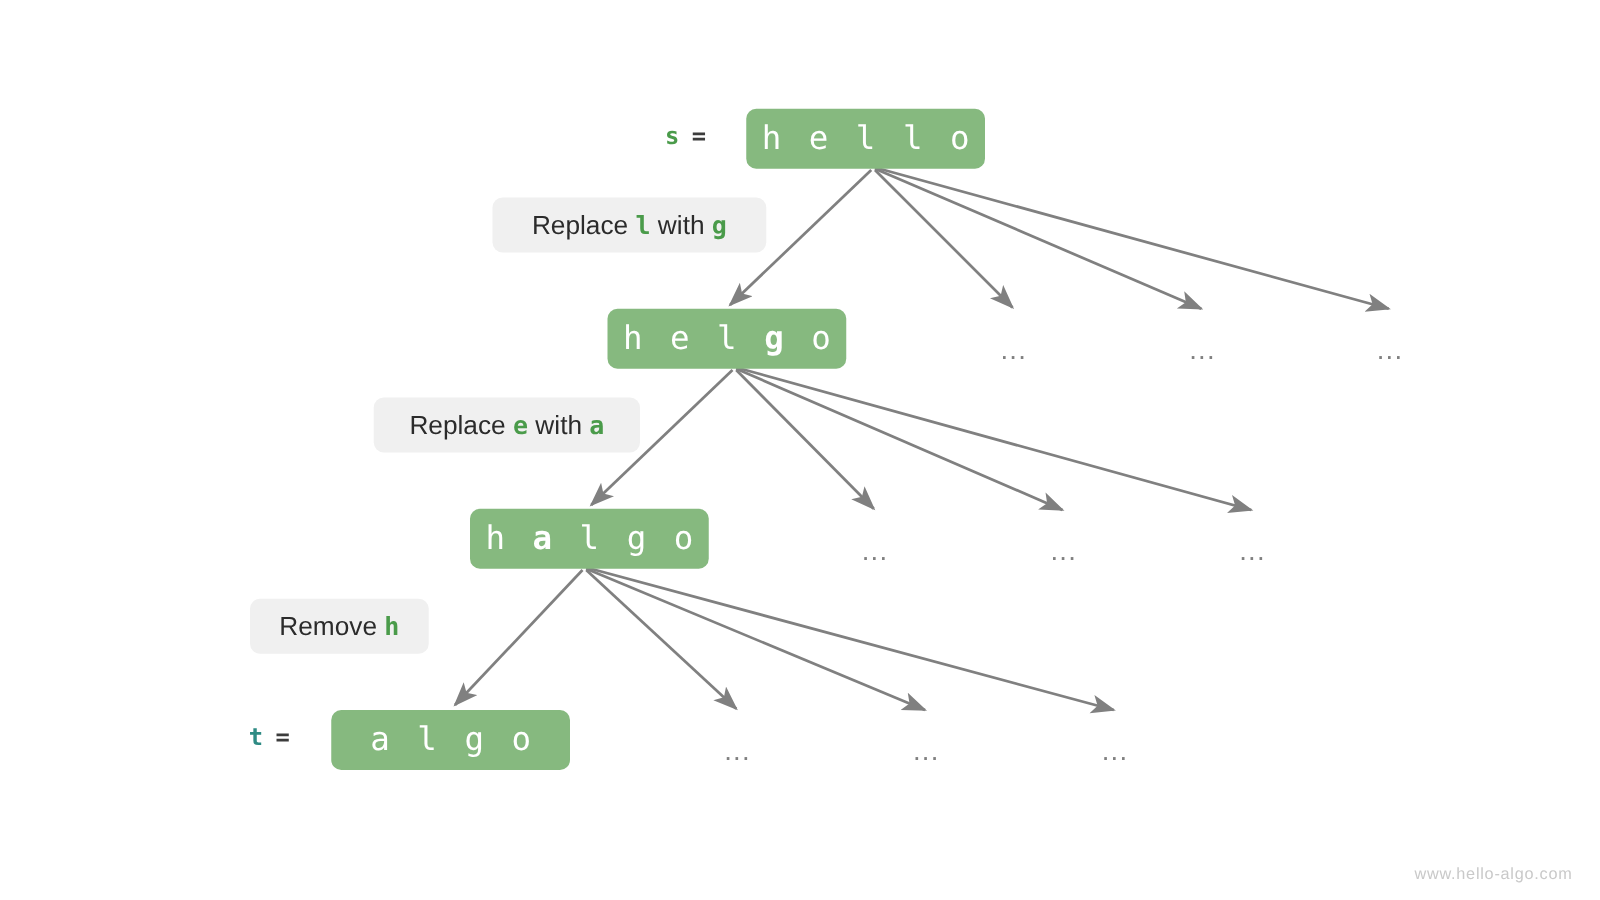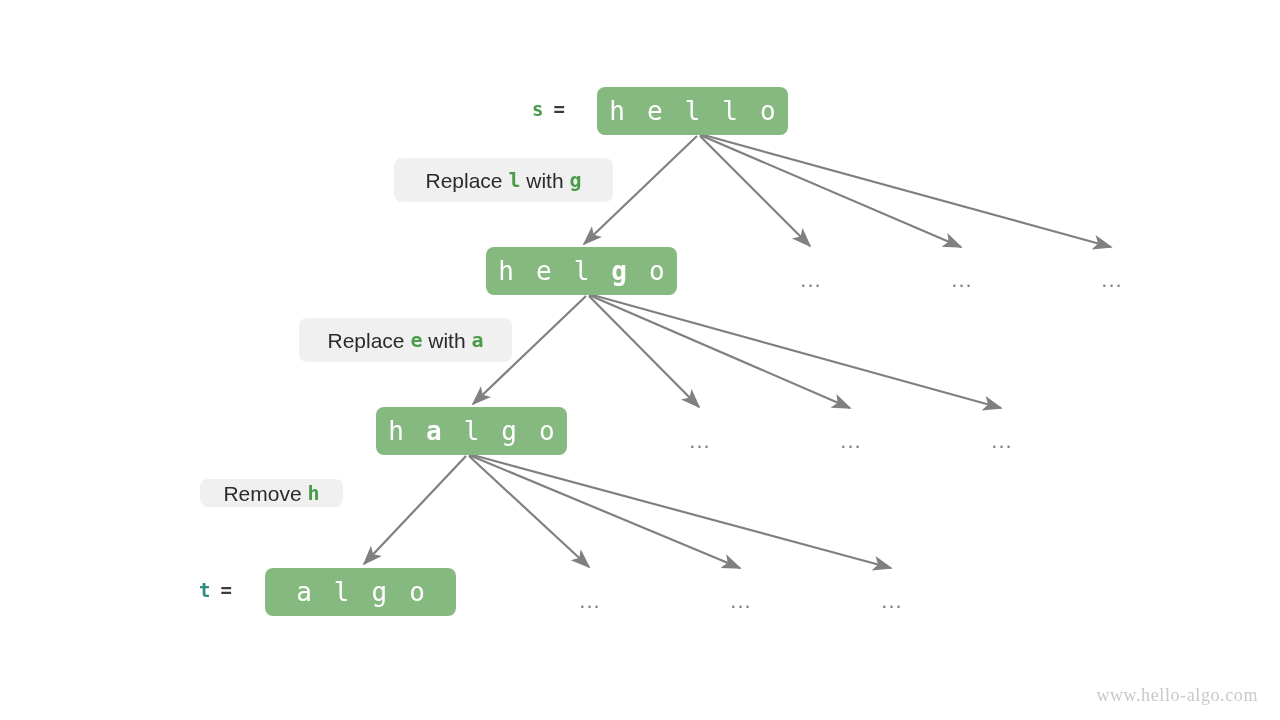--- a/index.html
+++ b/index.html
@@ -99,22 +99,22 @@
     transform: translate(-50%, -50%);
     white-space: pre;
   }
 
   
   .watermark {
     position: absolute;
     right: 22px;
     bottom: 14px;
     color: #c9c9c9;
-    font-family: Liberation Serif, serif;
-    font-size: 18px;
+    font-family: Liberation Sans, sans-serif;
+    font-size: 13px;
     letter-spacing: 0.6px;
     white-space: pre;
   }
 </style>
 </head>
 <body>
 
 <div id="stage">
 
   <svg id="edges" width="1280" height="720" viewBox="0 0 1280 720">
@@ -139,21 +139,21 @@
       </g>
   </svg>
 
   <div id="nodes-layer">
       <div class="var-label" style="left: 532px; top: 100px;"><span class="vname" style="color: rgb(74, 155, 74);">s</span><span class="veq" style="color: rgb(60, 60, 60);">=</span></div>
       <div class="str-box" style="left: 597px; top: 87px; width: 191px; height: 48px; background: rgb(134, 185, 127); color: rgb(255, 255, 255);"><span class="ch">h</span><span class="ch">e</span><span class="ch">l</span><span class="ch">l</span><span class="ch">o</span></div>
       <div class="op-pill" style="left: 354px; top: 158px; width: 219px; height: 44px; background: rgb(240, 240, 240); color: rgb(43, 43, 43);"><span>Replace </span><span class="mono-green" style="color: rgb(74, 155, 74);">l</span><span> with </span><span class="mono-green" style="color: rgb(74, 155, 74);">g</span></div>
       <div class="str-box" style="left: 486px; top: 247px; width: 191px; height: 48px; background: rgb(134, 185, 127); color: rgb(255, 255, 255);"><span class="ch">h</span><span class="ch">e</span><span class="ch">l</span><span class="ch hl">g</span><span class="ch">o</span></div>
       <div class="op-pill" style="left: 259px; top: 318px; width: 213px; height: 44px; background: rgb(240, 240, 240); color: rgb(43, 43, 43);"><span>Replace </span><span class="mono-green" style="color: rgb(74, 155, 74);">e</span><span> with </span><span class="mono-green" style="color: rgb(74, 155, 74);">a</span></div>
       <div class="str-box" style="left: 376px; top: 407px; width: 191px; height: 48px; background: rgb(134, 185, 127); color: rgb(255, 255, 255);"><span class="ch">h</span><span class="ch hl">a</span><span class="ch">l</span><span class="ch">g</span><span class="ch">o</span></div>
-      <div class="op-pill" style="left: 160px; top: 479px; width: 143px; height: 28px; background: rgb(240, 240, 240); color: rgb(43, 43, 43);"><span>Remove </span><span class="mono-green" style="color: rgb(74, 155, 74);">h</span></div>
+      <div class="op-pill" style="left: 160px; top: 479px; width: 143px; height: 44px; background: rgb(240, 240, 240); color: rgb(43, 43, 43);"><span>Remove </span><span class="mono-green" style="color: rgb(74, 155, 74);">h</span></div>
       <div class="var-label" style="left: 199px; top: 581px;"><span class="vname" style="color: rgb(46, 139, 132);">t</span><span class="veq" style="color: rgb(60, 60, 60);">=</span></div>
       <div class="str-box" style="left: 265px; top: 568px; width: 191px; height: 48px; background: rgb(134, 185, 127); color: rgb(255, 255, 255);"><span class="ch">a</span><span class="ch">l</span><span class="ch">g</span><span class="ch">o</span></div>
     </div>
 
   <div id="ellipsis-layer">
       <div class="ellipsis" style="left: 811px; top: 280px; color: rgb(128, 128, 128);">...</div>
       <div class="ellipsis" style="left: 962px; top: 280px; color: rgb(128, 128, 128);">...</div>
       <div class="ellipsis" style="left: 1112px; top: 280px; color: rgb(128, 128, 128);">...</div>
       <div class="ellipsis" style="left: 700px; top: 441px; color: rgb(128, 128, 128);">...</div>
       <div class="ellipsis" style="left: 851px; top: 441px; color: rgb(128, 128, 128);">...</div>

